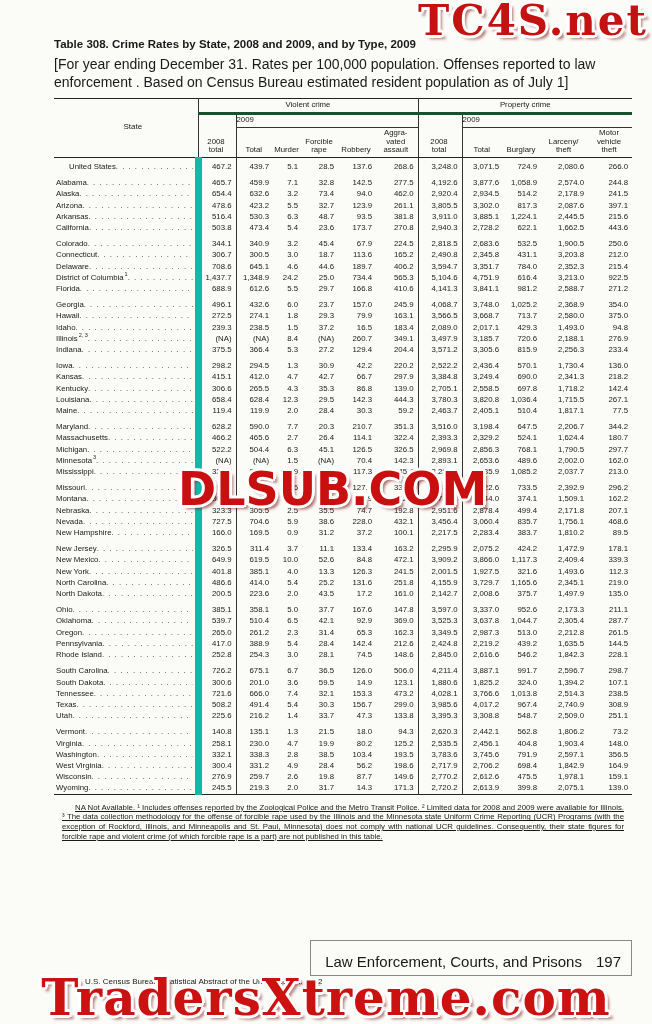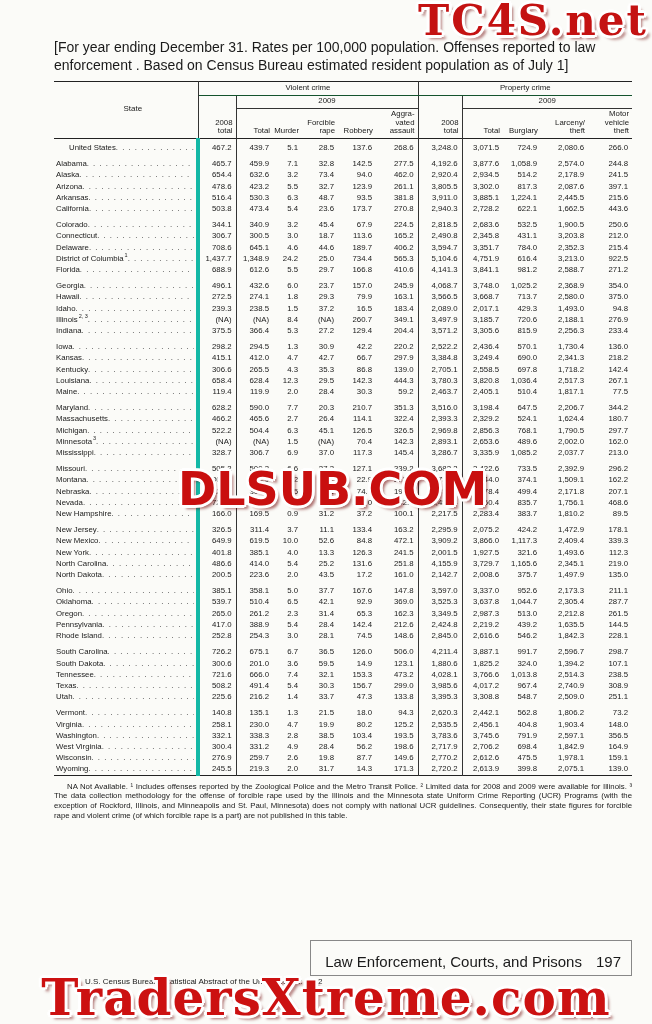--- a/index.html
+++ b/index.html
@@ -12,43 +12,43 @@
   .content { position:absolute; left:54px; top:38px; width:578px; }
   .title { font-size:11.5px; font-weight:700; margin:0 0 5px 0; }
   .note  { font-size:14px; line-height:1.3; margin:0 0 7px 0; }
 
   table.crime {
     border-collapse:collapse; table-layout:fixed; width:578px;
     border-top:1px solid #222; border-bottom:1.4px solid #222;
   }
   thead th {
     font-weight:400; font-size:7.8px; line-height:1.12; vertical-align:bottom;
-    white-space:pre-line; text-align:right; padding:1px 3px 2px 1px;
+    white-space:pre-line; text-align:center; padding:1px 3px 2px 1px;
   }
   th.state-h { text-align:center; vertical-align:middle; padding-left:17px; font-size:8px; border-right:1px solid #333; }
-  th.gh { text-align:center; vertical-align:middle; border-bottom:1px solid #14532d; padding:2px 0; }
-  th.yh { text-align:center; border-bottom:1px solid #333; padding:1px 0 2px 0; }
+  th.gh { text-align:center; vertical-align:middle; border-bottom:3px solid #14532d; padding:2px 0; }
+  th.yh { text-align:left; border-bottom:1px solid #333; padding:1px 0 2px 0; }
   .bl { border-left:1px solid #333; }
 
   tbody td { font-size:7.8px; line-height:11.2px; padding:0; }
   tbody tr:first-child td { border-top:1px solid #222; padding-top:3px; }
   tr.gs td { padding-top:5px; }
-  td.state { border-right:4px solid #14b8a6; padding-left:2px; padding-right:2px; overflow:hidden; }
+  td.state { border-right:7px solid #14b8a6; padding-left:2px; padding-right:2px; overflow:hidden; }
   .sc { display:flex; align-items:baseline; overflow:hidden; }
   .nm { white-space:nowrap; }
   .nm sup { font-size:5.5px; line-height:0; margin-left:1px; }
   .ind .sc { padding-left:13px; }
   .dots { flex:1; overflow:hidden; white-space:nowrap; color:#1a1a1a; }
   .dots::after { content:" . . . . . . . . . . . . . . . . . . . . . . . . . . . . . . . . . . . ."; letter-spacing:1px; }
   td.num { text-align:right; padding-right:4px; }
   td.c1, td.c6, td.c7 { border-left:1px solid #333; }
   th.c1, th.c6, th.c7 { border-left:1px solid #333; }
 
   .footnotes { margin-top:6px; font-size:7.8px; line-height:1.24; text-align:justify; }
-  .footnotes p { margin:0; text-indent:13px; }
+  .footnotes p { margin:8px; text-indent:13px;text-decoration:underline; }
 
   .chapter-box {
     position:absolute; top:940px; right:20px; border:1px solid #888;
     padding:12px 10px 5px 14px; font-size:15px; color:#1a1a1a; background:transparent;
   }
   .chapter-box .pg { margin-left:14px; }
   .credit { position:absolute; top:969px; left:54px; font-size:8px;margin-left:31px; }
 
   .wm {
     position:absolute; z-index:20; font-weight:700; white-space:nowrap;
@@ -62,20 +62,21 @@
   .wm-bottom { top:968px; left:326px; transform:translateX(-50%); font-size:50px; letter-spacing:1px; color:#cc1111; font-family:"DejaVu Serif","Liberation Serif",serif; }
 </style>
 </head>
 <body>
 
 <div class="page">
 
   <div class="wm wm-top">TC4S.net</div>
 
   <div class="content">
+    <h1 class="title">Table 308. Crime Rates by State, 2008 and 2009, and by Type, 2009</h1>
     <p class="note">[For year ending December 31. Rates per 100,000 population. Offenses reported to law enforcement . Based on Census Bureau estimated resident population as of July 1]</p>
 
     <table class="crime">
       <colgroup>
         <col style="width:144px">
           <col style="width:38px">
           <col style="width:37px">
           <col style="width:29px">
         <col style="width:36px">
           <col style="width:38px">
@@ -491,21 +492,21 @@
             </td>
             <td class="num c0">658.4</td>
             <td class="num c1">628.4</td>
             <td class="num c2">12.3</td>
             <td class="num c3">29.5</td>
             <td class="num c4">142.3</td>
             <td class="num c5">444.3</td>
             <td class="num c6">3,780.3</td>
             <td class="num c7">3,820.8</td>
             <td class="num c8">1,036.4</td>
-            <td class="num c9">2,517.3</td>
+            <td class="num c9">1,715.5</td>
             <td class="num c10">267.1</td>
           </tr>
           <tr>
             <td class="state">
               <div class="sc">
                 <span class="nm">Maine</span>
                 <span class="dots"></span>
               </div>
             </td>
             <td class="num c0">119.4</td>

